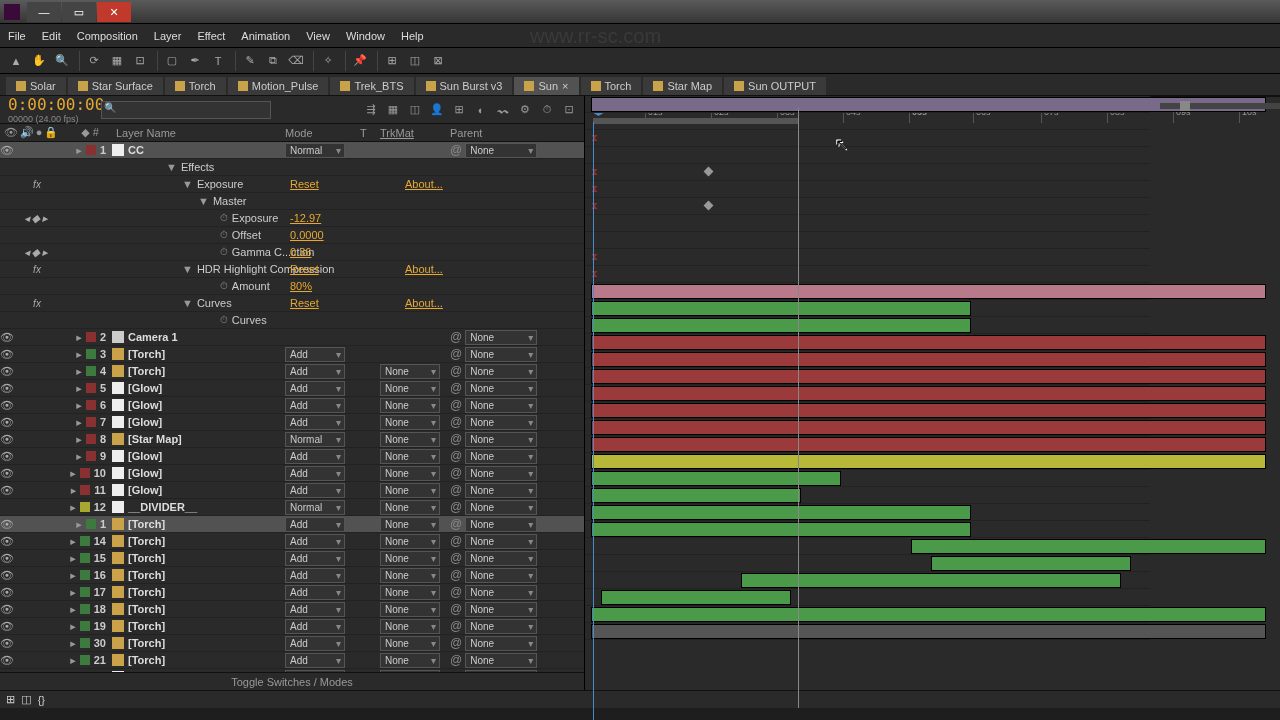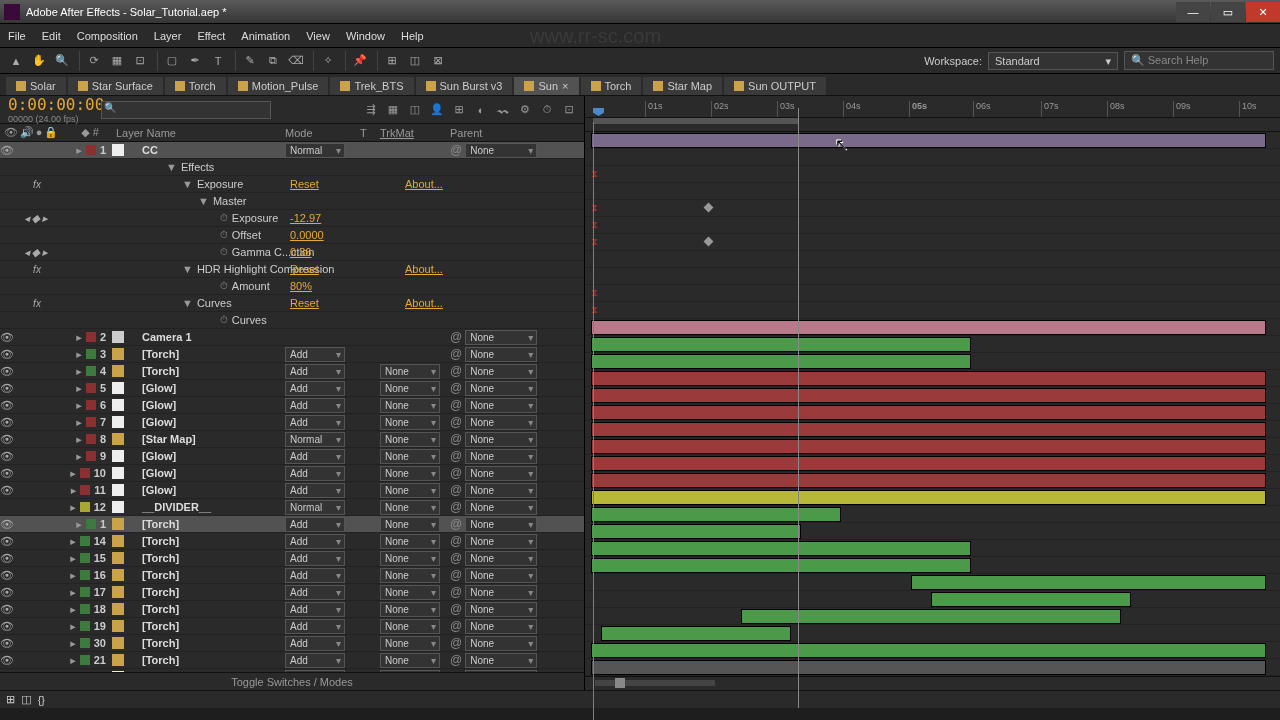--- a/index.html
+++ b/index.html
@@ -17,21 +17,21 @@
 .workspace { margin-left: auto; display: flex; align-items: center; gap: 6px; }
 .ws-select { background: #333; border: 1px solid #555; padding: 2px 24px 2px 6px; color: #ccc; position: relative; width: 130px; }
 .ws-select::after { content: '▾'; position: absolute; right: 6px; }
 .search-box { background: #333; border: 1px solid #555; padding: 2px 6px; width: 150px; color: #888; }
 .comp-tabs { height: 22px; background: #2a2a2a; display: flex; align-items: flex-end; padding-left: 6px; border-bottom: 1px solid #111; }
 .comp-tab { padding: 3px 10px; background: #3a3a3a; margin-right: 2px; display: flex; align-items: center; gap: 4px; font-size: 10px; }
 .comp-tab.active { background: #525252; }
 .comp-tab .tab-icon { width: 10px; height: 10px; background: #c9a24a; display: inline-block; }
 .panel { display: flex; height: 594px; background: #2a2a2a; }
 .left { width: 585px; display: flex; flex-direction: column; border-right: 1px solid #000; }
-.right { flex: 1; display: flex; flex-direction: column; position: relative; }
+.right { flex: 1; display: flex; flex-direction: row; position: relative; }
 .tc-row { height: 28px; display: flex; align-items: center; background: #2a2a2a; border-bottom: 1px solid #111; }
 .timecode { color: #e6a832; font-family: monospace; font-size: 16px; padding-left: 8px; }
 .tc-wrap { width: 95px; }
 .fps { color: #888; font-size: 9px; padding-left: 8px; }
 .search-mini { background: #333; border: 1px solid #555; width: 170px; height: 18px; margin-left: 6px; padding-left: 18px; position: relative; }
 .search-mini::before { content: '🔍'; position: absolute; left: 2px; font-size: 10px; }
 .tc-tools { margin-left: auto; display: flex; gap: 4px; padding-right: 6px; }
 .tc-tool { width: 18px; height: 18px; color: #999; display: flex; align-items: center; justify-content: center; }
 .col-headers { height: 18px; background: #2a2a2a; display: flex; align-items: center; border-bottom: 1px solid #111; font-size: 10px; color: #999; }
 .ch-av { width: 70px; display: flex; gap: 2px; padding-left: 4px; }
@@ -49,21 +49,21 @@
 .fx-ind { width: 14px; text-align: center; color: #aaa; font-style: italic; font-size: 10px; }
 .solo { width: 14px; }
 .lock { width: 14px; }
 .twirl { color: #999; cursor: pointer; }
 .num-cell { width: 40px; display: flex; align-items: center; justify-content: flex-end; gap: 4px; padding-right: 4px; }
 .color-chip { width: 10px; height: 10px; }
 .chip-red { background: #8b3030; }
 .chip-green { background: #3d7a3d; }
 .chip-yellow { background: #a8a830; }
 .layer-num { font-weight: bold; }
-.name-cell { width: 175px; padding-left: 2px; display: flex; align-items: center; gap: 18px; }
+.name-cell { width: 175px; padding-left: 2px; display: flex; align-items: center; gap: 4px; }
 .layer-icon { width: 12px; height: 12px; background: #888; display: inline-block; }
 .layer-icon.comp { background: #c9a24a; }
 .layer-icon.cam { background: #ccc; }
 .layer-icon.solid { background: #eee; }
 .layer-name { font-weight: bold; color: #ddd; }
 .mode-cell { width: 75px; }
 .dropdown { background: #333; border: 1px solid #555; padding: 1px 14px 1px 4px; position: relative; font-size: 10px; width: 60px; display: inline-block; }
 .dropdown.wide { width: 72px; }
 .dropdown::after { content: '▾'; position: absolute; right: 3px; color: #888; }
 .trkmat-cell { width: 70px; }
@@ -103,21 +103,20 @@
 .zoom-thumb { position: absolute; width: 10px; height: 10px; background: #888; top: -2px; left: 20px; }
 .footer { height: 18px; background: #2a2a2a; border-top: 1px solid #111; display: flex; align-items: center; padding-left: 6px; gap: 6px; }
 .cursor { position: absolute; left: 835px; top: 135px; color: #000; font-size: 16px; z-index: 100; text-shadow: -1px -1px 0 #fff, 1px 1px 0 #fff; }
 .watermark { position: absolute; color: rgba(200,200,200,0.1); font-size: 20px; pointer-events: none; z-index: 50; }
 </style>
 </head>
 <body>
 
 <div class="titlebar">
   <span class="ae-icon"></span>
-  <span class="title">Adobe After Effects - Solar_Tutorial.aep *</span>
   <div class="winbtns">
     <div class="winbtn">—</div>
     <div class="winbtn">▭</div>
     <div class="winbtn close">✕</div>
   </div>
 </div>
 
 <div class="menubar">
   <span>File</span>
   <span>Edit</span>
@@ -147,25 +146,20 @@
   <span class="tool">⧉</span>
   <span class="tool">⌫</span>
   <span class="tool sep"></span>
   <span class="tool">✧</span>
   <span class="tool sep"></span>
   <span class="tool">📌</span>
   <span class="tool sep"></span>
   <span class="tool">⊞</span>
   <span class="tool">◫</span>
   <span class="tool">⊠</span>
-  <div class="workspace">
-    <span>Workspace:</span>
-    <div class="ws-select">Standard</div>
-    <div class="search-box">🔍 <span>Search Help</span></div>
-  </div>
 </div>
 
 <div class="comp-tabs" id="comp-tabs">
     <div class="comp-tab">
       <span class="tab-icon"></span>
       <span>Solar</span>
     </div>
     <div class="comp-tab">
       <span class="tab-icon"></span>
       <span>Star Surface</span>

